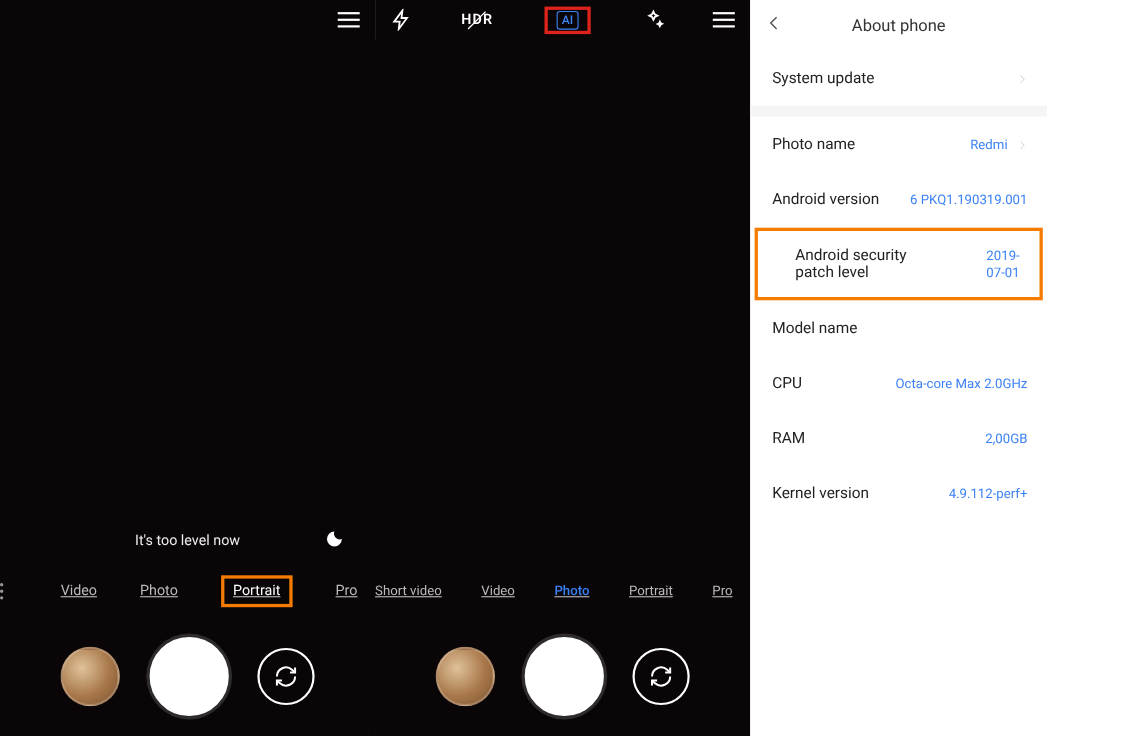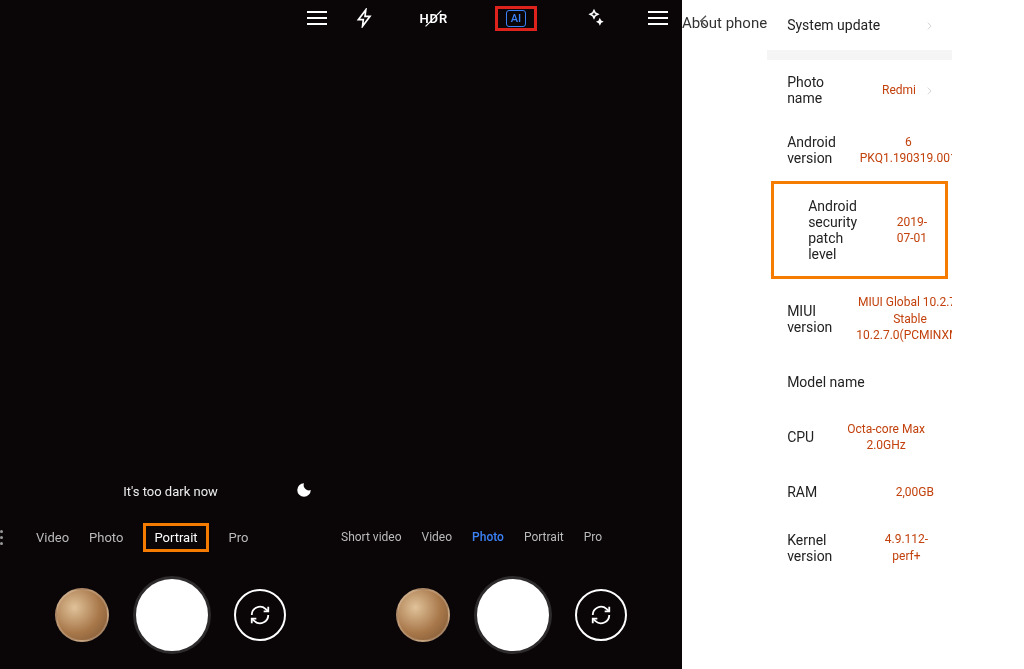--- a/index.html
+++ b/index.html
@@ -47,28 +47,28 @@
   .moon-icon {
     position: absolute;
     right: 28px;
     bottom: 170px;
     width: 18px;
     height: 18px;
   }
   .mode-row {
     display: flex;
     align-items: center;
-    justify-content: flex-start;
+    justify-content: space-between;
     gap: 20px;
     height: 44px;
     font-size: 13px;
     color: #bbb;
     position: absolute;
     bottom: 110px;
-    left: 0; right: 0;
+    left: 0; right: 16px; text-decoration: underline;
   }
   .mode-item { cursor: pointer; }
   .mode-active-blue { color: #3b82f6; font-weight: 500; }
   .mode-highlight-orange {
     color: #fff;
     background: rgba(0,0,0,0.0);
     padding: 4px 8px;
     border: 3px solid #f57c00;
   }
   .mode-dots {
@@ -133,21 +133,21 @@
     border-radius: 5px;
     display: flex; align-items: center; justify-content: center;
   }
   .flash-chip svg { width: 14px; height: 14px; }
 
   
   .settings-panel {
     width: 270px;
     background: #fff;
     color: #222;
-    display: flex; flex-direction: row;
+    display: flex; flex-direction: column;
   }
   .settings-header {
     height: 46px;
     display: flex;
     align-items: center;
     position: relative;
     border-bottom: 0;
   }
   .back-btn { position: absolute; left: 14px; }
   .back-btn svg { width: 16px; height: 16px; }
@@ -156,21 +156,21 @@
   .settings-row {
     display: flex;
     align-items: center;
     justify-content: space-between;
     padding: 14px 18px 14px 20px;
     border-bottom: 0;
     min-height: 50px;
     gap: 24px;
   }
   .settings-row .label { font-size: 14px; color: #222; }
-  .settings-row .value { font-size: 12px; color: #c2410c; text-align: center; line-height: 1.35; max-width: 150px; }
+  .settings-row .value { font-size: 12px; color: #3b82f6; text-align: right; line-height: 1.35; max-width: 150px; }
   .chevron { margin-left: 8px; }
   .chevron svg { width: 10px; height: 10px; }
   .value-wrap { display: flex; align-items: center; }
   .section-gap { height: 10px; background: #f5f5f5; }
   .highlight-row {
     border: 3px solid #f57c00;
     margin: 1px 4px;
     padding-left: 34px;
   }
 </style>
@@ -180,21 +180,21 @@
 <div class="panel cam-panel">
   <div class="cam-top">
     <div class="hamburger">
       <span></span>
         <span></span>
         <span></span>
     </div>
   </div>
   <div class="viewfinder"></div>
 
-  <div class="dark-msg">It's too dark now</div>
+  <div class="dark-msg">It's too level now</div>
   <div class="moon-icon">
     <svg viewBox="0 0 24 24" fill="#fff">
         <path d="M12 3a9 9 0 1 0 9 9 7 7 0 0 1-9-9z"></path>
       </svg>
   </div>
 
   <div class="mode-row">
     <div class="mode-dots">
         <span></span>
         <span></span>
@@ -310,25 +310,20 @@
     <div class="settings-row">
       <div class="label">Android version</div>
       <div class="value">6 PKQ1.190319.001</div>
     </div>
 
     <div class="settings-row highlight-row">
       <div class="label">Android security patch level</div>
       <div class="value">2019-07-01</div>
     </div>
 
-    <div class="settings-row">
-      <div class="label">MIUI version</div>
-      <div class="value" style="white-space:pre-line;">MIUI Global 10.2.7 | Stable
-10.2.7.0(PCMINXM)</div>
-    </div>
 
     <div class="settings-row">
       <div class="label">Model name</div>
       <div class="value"></div>
     </div>
 
     <div class="settings-row">
       <div class="label">CPU</div>
       <div class="value">Octa-core Max 2.0GHz</div>
     </div>

